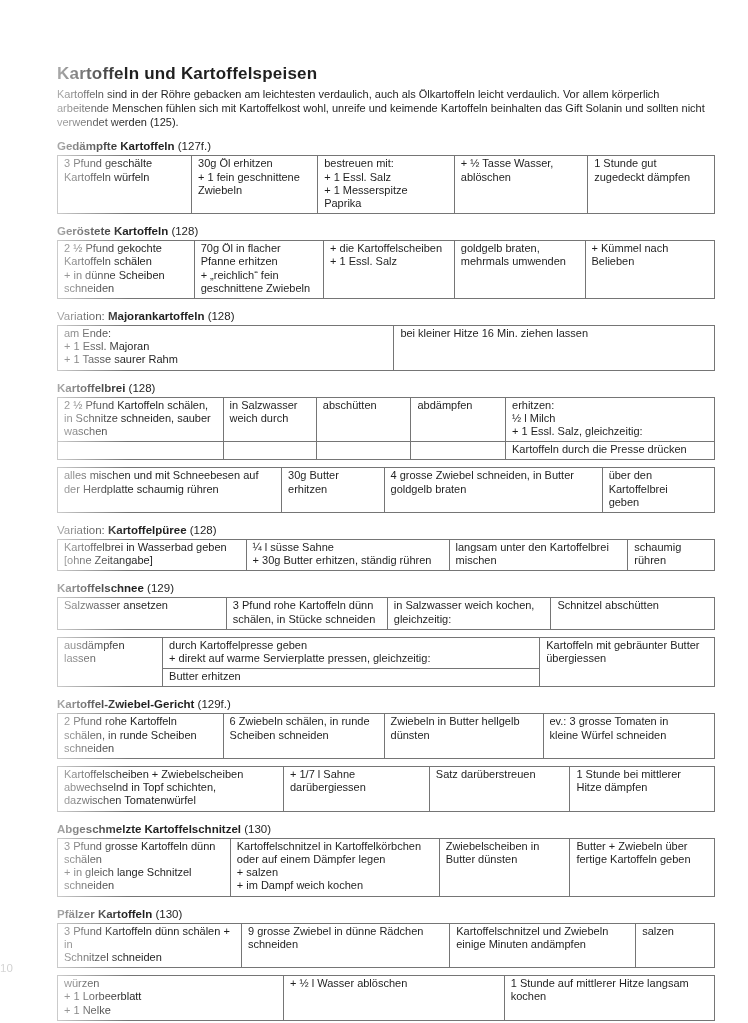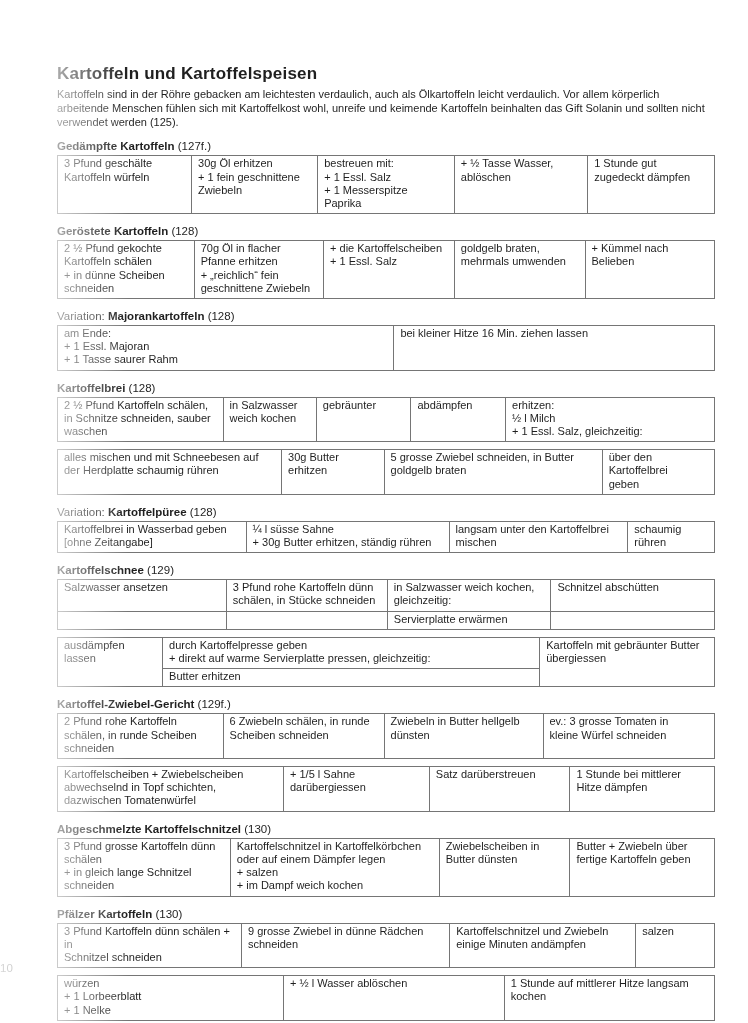--- a/index.html
+++ b/index.html
@@ -166,43 +166,50 @@
             <col style="width: 14.4%;">
             <col style="width: 14.4%;">
             <col style="width: 31.8%;">
           </colgroup>
           <tbody>
             <tr>
               <td>2 ½ Pfund Kartoffeln schälen,
 in Schnitze schneiden, sauber
 waschen</td>
               <td>in Salzwasser
-weich kochen</td>
-              <td>gebräunter</td>
+weich durch</td>
+              <td>abschütten</td>
               <td>abdämpfen</td>
               <td>erhitzen:
 ½ l Milch
 + 1 Essl. Salz, gleichzeitig:</td>
             </tr>
+            <tr>
+              <td></td>
+              <td></td>
+              <td></td>
+              <td></td>
+              <td>Kartoffeln durch die Presse drücken</td>
+            </tr>
           </tbody>
         </table>
         <table class="recipe-table">
           <colgroup>
             <col style="width: 34.1%;">
             <col style="width: 15.6%;">
             <col style="width: 33.2%;">
             <col style="width: 17.1%;">
           </colgroup>
           <tbody>
             <tr>
               <td>alles mischen und mit Schneebesen auf
 der Herdplatte schaumig rühren</td>
               <td>30g Butter
 erhitzen</td>
-              <td>5 grosse Zwiebel schneiden, in Butter
+              <td>4 grosse Zwiebel schneiden, in Butter
 goldgelb braten</td>
               <td>über den Kartoffelbrei
 geben</td>
             </tr>
           </tbody>
         </table>
       </div>
       <div class="recipe-section">
         <div class="section-heading"><span>Variation: </span><span class="hname">Kartoffelpüree</span><span> (128)</span></div>
         <table class="recipe-table">
@@ -236,26 +243,20 @@
             <col style="width: 24.9%;">
           </colgroup>
           <tbody>
             <tr>
               <td>Salzwasser ansetzen</td>
               <td>3 Pfund rohe Kartoffeln dünn
 schälen, in Stücke schneiden</td>
               <td>in Salzwasser weich kochen,
 gleichzeitig:</td>
               <td>Schnitzel abschütten</td>
-            </tr>
-            <tr>
-              <td></td>
-              <td></td>
-              <td>Servierplatte erwärmen</td>
-              <td></td>
             </tr>
           </tbody>
         </table>
         <table class="recipe-table">
           <colgroup>
             <col style="width: 16%;">
             <col style="width: 57.4%;">
             <col style="width: 26.6%;">
           </colgroup>
           <tbody>
@@ -301,21 +302,21 @@
             <col style="width: 34.4%;">
             <col style="width: 22.2%;">
             <col style="width: 21.4%;">
             <col style="width: 22%;">
           </colgroup>
           <tbody>
             <tr>
               <td>Kartoffelscheiben + Zwiebelscheiben
 abwechselnd in Topf schichten,
 dazwischen Tomatenwürfel</td>
-              <td>+ 1/5 l Sahne
+              <td>+ 1/7 l Sahne
 darübergiessen</td>
               <td>Satz darüberstreuen</td>
               <td>1 Stunde bei mittlerer
 Hitze dämpfen</td>
             </tr>
           </tbody>
         </table>
       </div>
       <div class="recipe-section">
         <div class="section-heading"><span class="hname">Abgeschmelzte Kartoffelschnitzel</span><span> (130)</span></div>

